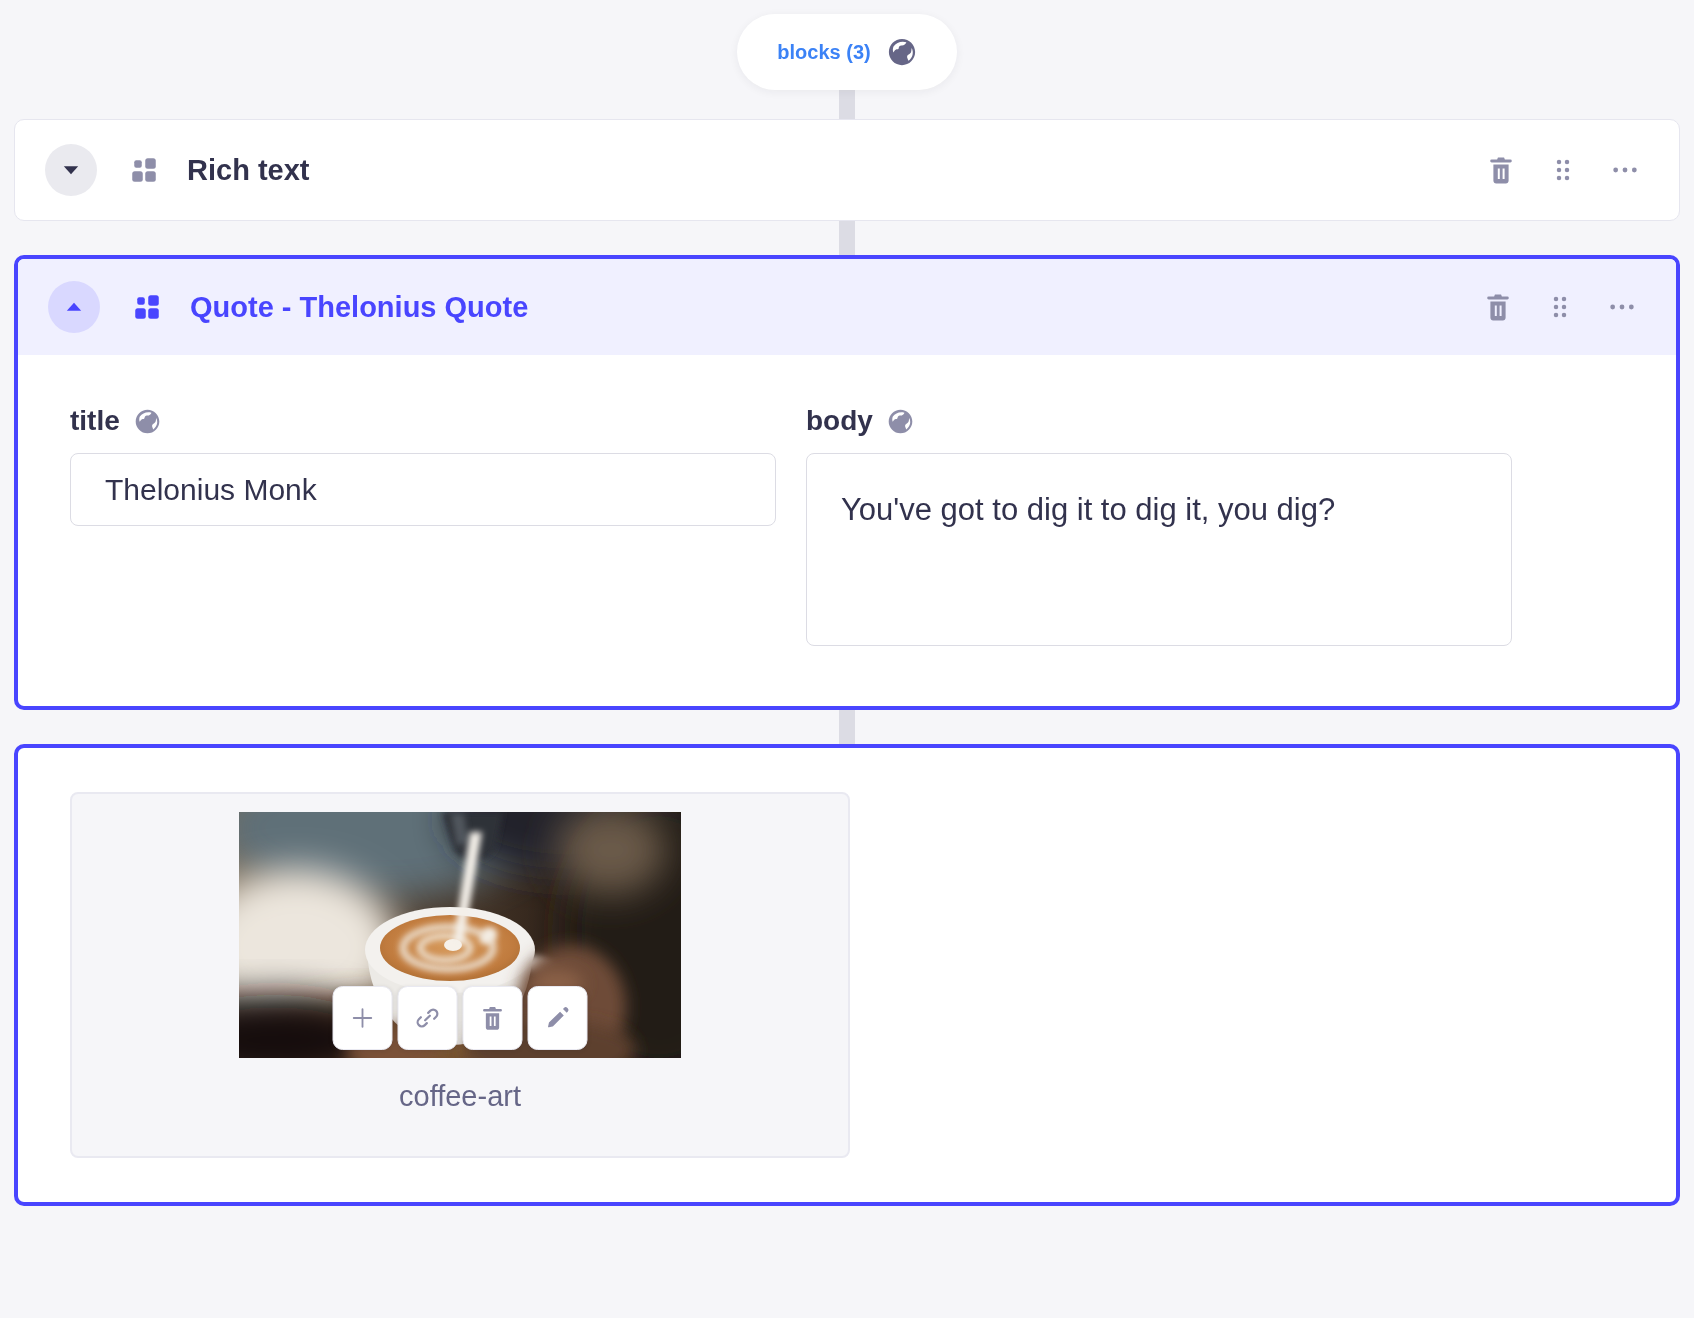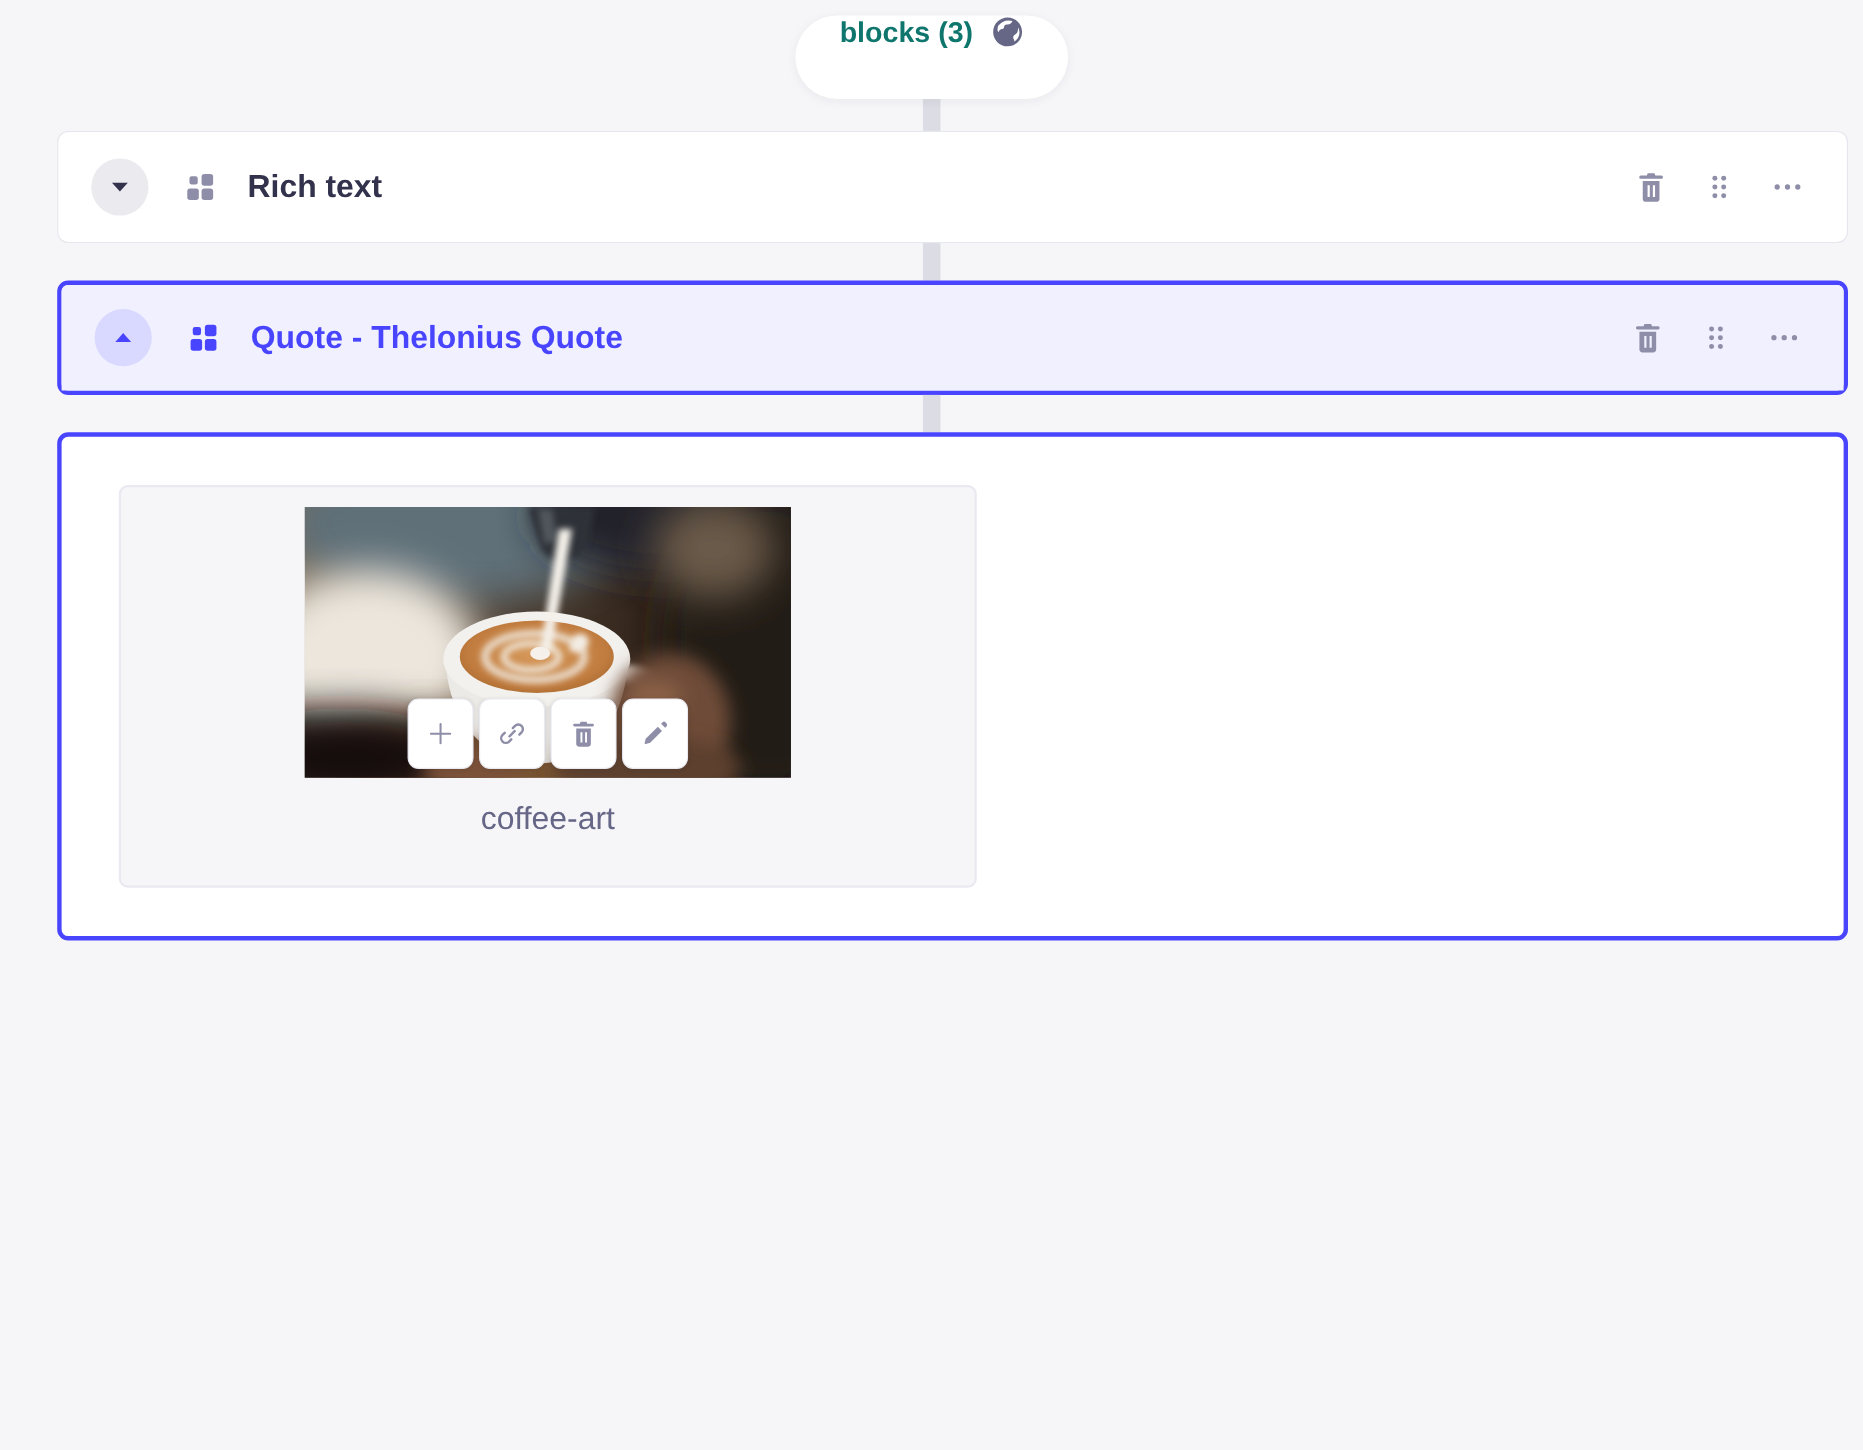--- a/index.html
+++ b/index.html
@@ -8,35 +8,35 @@
     background:#f6f6f9;
     font-family:"Liberation Sans","DejaVu Sans",sans-serif;
     color:#32324d;
     overflow:hidden;
   }
   .wrap { width:1666px; margin:0 auto; }
 
   
   .pill-row { display:flex; justify-content:center; padding-top:14px; }
   .pill {
-    display:flex; gap:16px;
+    display:flex; align-items:center; gap:16px;
     background:#ffffff; border-radius:40px;
     padding:0 40px; height:76px;
     box-shadow:0 2px 10px rgba(33,33,52,.06);
-    font-size:26px; font-weight:700; color:#0f766e;
+    font-size:20px; font-weight:700; color:#3b82f6;
     cursor:pointer;
   }
 
   
   .connector { width:16px; background:#dcdce4; margin:0 auto; }
   .c1 { height:29px; }
   .c2 { height:34px; }
 
   
-  .block { background:#ffffff; border-radius:10px;margin-left:38px; }
+  .block { background:#ffffff; border-radius:10px; }
   .block.collapsed { border:1px solid #e6e6ef; }
   .block.expanded  { border:4px solid #4945ff; }
 
   .bheader {
     display:flex; align-items:center;
     height:100px; padding:0 36px 0 30px;
   }
   .block.expanded .bheader { height:96px; background:#f0f0ff; border-radius:6px 6px 0 0; }
 
   .chev-btn {
@@ -228,20 +228,40 @@
               <use href="#i-dots6"></use>
             </svg>
           </button>
         <button class="icon-btn">
             <svg viewBox="0 0 24 24">
               <use href="#i-ellipsis"></use>
             </svg>
           </button>
       </div>
     </header>
+    <div class="bcontent grid2">
+      <div class="field">
+        <div class="label-row">
+          <span class="flabel">title</span>
+          <svg class="globe" viewBox="0 0 24 24">
+              <use href="#i-globe"></use>
+            </svg>
+        </div>
+        <input class="tinput" type="text" value="Thelonius Monk" style="">
+      </div>
+      <div class="field">
+        <div class="label-row">
+          <span class="flabel">body</span>
+          <svg class="globe" viewBox="0 0 24 24">
+              <use href="#i-globe"></use>
+            </svg>
+        </div>
+        <textarea class="tarea" style="">You've got to dig it to dig it, you dig?</textarea>
+      </div>
+    </div>
   </section>
 
   <div class="connector c2"></div>
 
   <section class="block expanded">
     <div class="media-content">
       <div class="file-box">
         <div class="preview">
 
           <svg class="coffee" viewBox="0 0 442 246">

